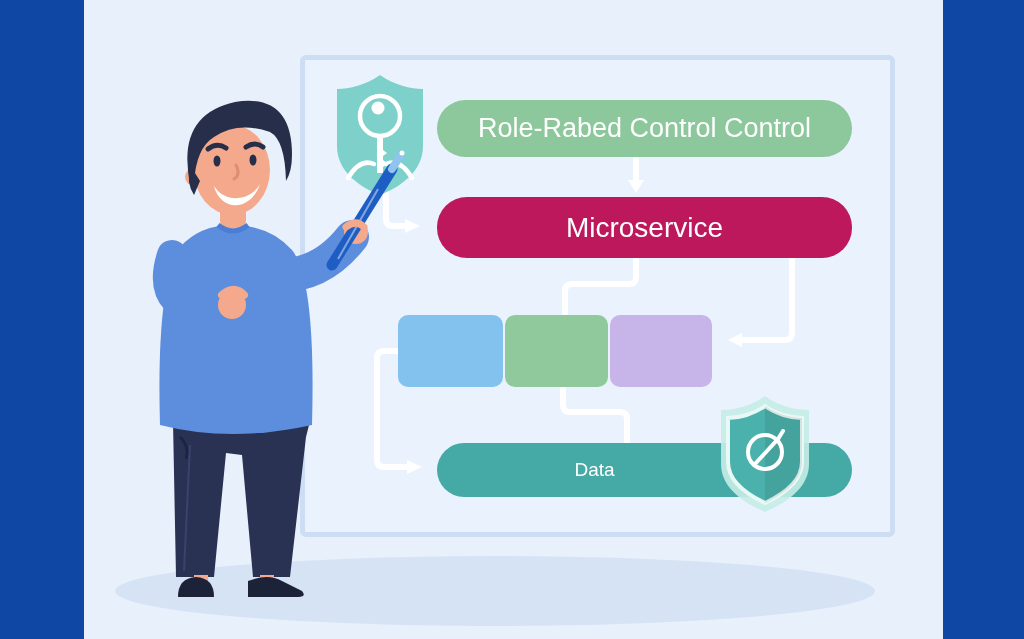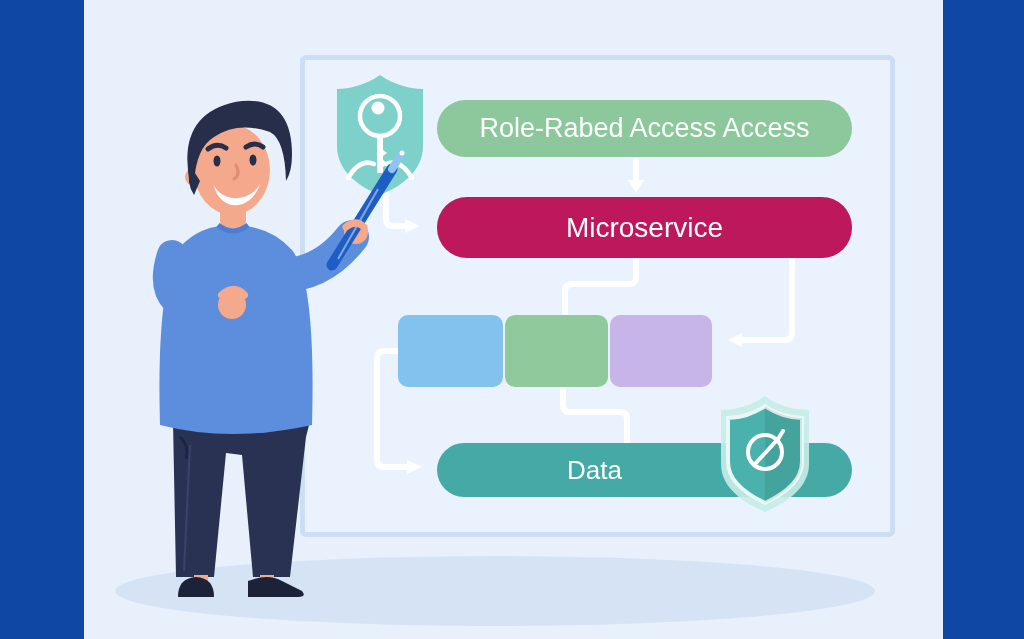--- a/index.html
+++ b/index.html
@@ -8,21 +8,21 @@
   .band.left{left:0;width:84px;}
   .band.right{right:0;width:81px;}
   .ground-shadow{position:absolute;left:115px;top:556px;width:760px;height:70px;
     background:#d5e3f5;border-radius:50%;}
   .board{position:absolute;left:300px;top:55px;width:585px;height:472px;
     background:#eaf3fd;border:5px solid #cdddf3;border-radius:6px;}
   .pill{position:absolute;display:flex;align-items:center;justify-content:center;
     color:#ffffff;border-radius:30px;}
   .pill-rbac{left:437px;top:100px;width:415px;height:57px;background:#8cc89b;font-size:27px;}
   .pill-micro{left:437px;top:197px;width:415px;height:61px;background:#be185d;font-size:28px;}
-  .pill-data{left:437px;top:443px;width:415px;height:54px;background:#45a9a6;font-size:26px;}
+  .pill-data{left:437px;top:443px;width:415px;height:54px;background:#45a9a6;font-size:19px;}
   .pill-data .lbl{padding-right:100px;}
   .svc{position:absolute;top:315px;height:72px;border-radius:10px;}
   .svc.blue{left:398px;width:105px;background:#83c2ee;}
   .svc.green{left:505px;width:103px;background:#90c99c;}
   .svc.purple{left:610px;width:102px;background:#c7b4e8;}
   .abs{position:absolute;}
   svg{display:block;}
 </style>
 </head>
 <body>
@@ -58,21 +58,21 @@
     <g stroke="#ffffff" stroke-width="4.5" fill="none" stroke-linecap="round">
       <circle cx="48" cy="44" r="20"></circle>
       <path d="M16,106 Q28,86 42,92"></path>
       <path d="M80,106 Q68,86 54,92"></path>
     </g>
     <circle cx="46" cy="36" r="6.5" fill="#ffffff"></circle>
     <path d="M45,64 L45,101 L51,101 L51,95 L56,92 L51,88 L51,84 L55,81 L51,78 L51,64 Z" fill="#ffffff"></path>
   </svg>
 
   <div class="pill pill-rbac">
-    <span class="lbl">Role-Rabed Access Access</span>
+    <span class="lbl">Role-Rabed Control Control</span>
   </div>
 
   <div class="pill pill-micro">
     <span class="lbl">Microservice</span>
   </div>
 
   <div class="svc blue"></div>
   <div class="svc green"></div>
   <div class="svc purple"></div>
 

